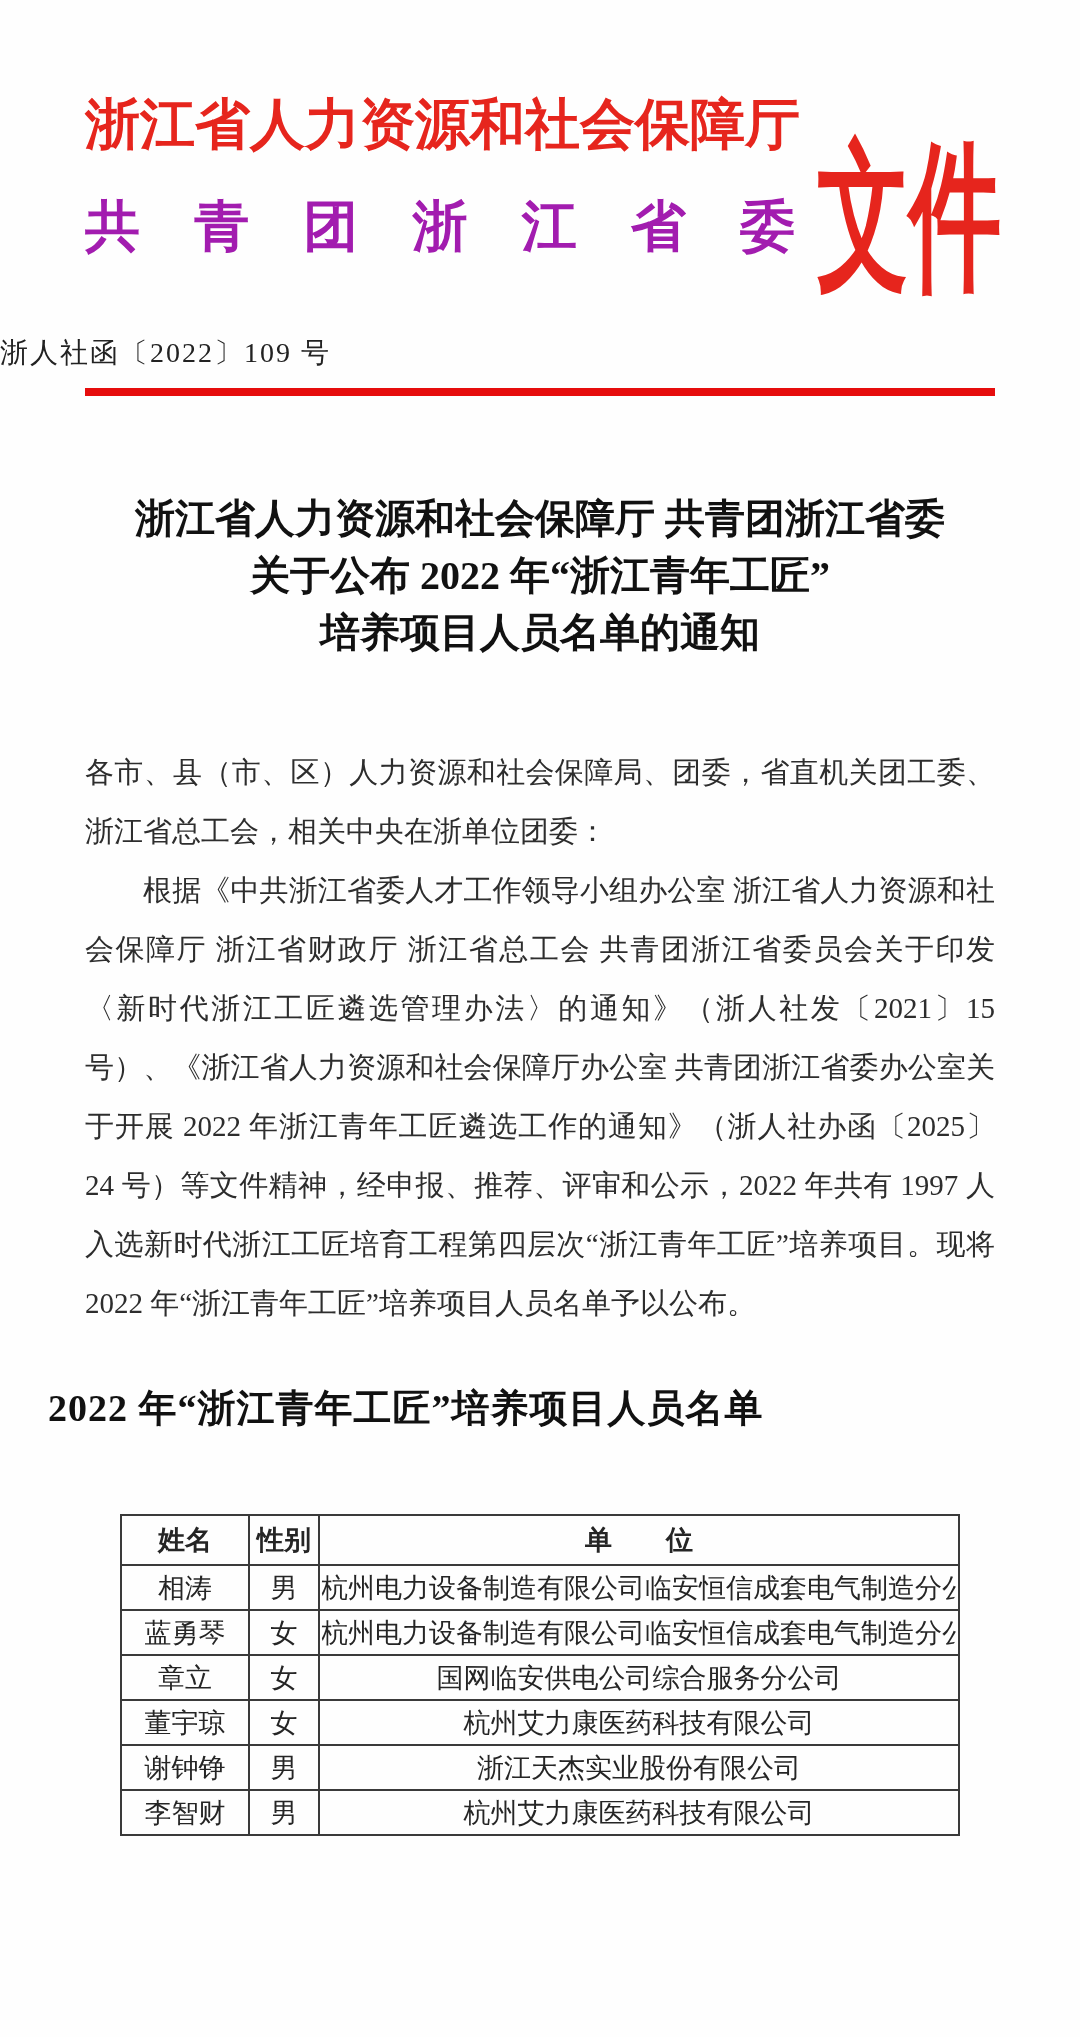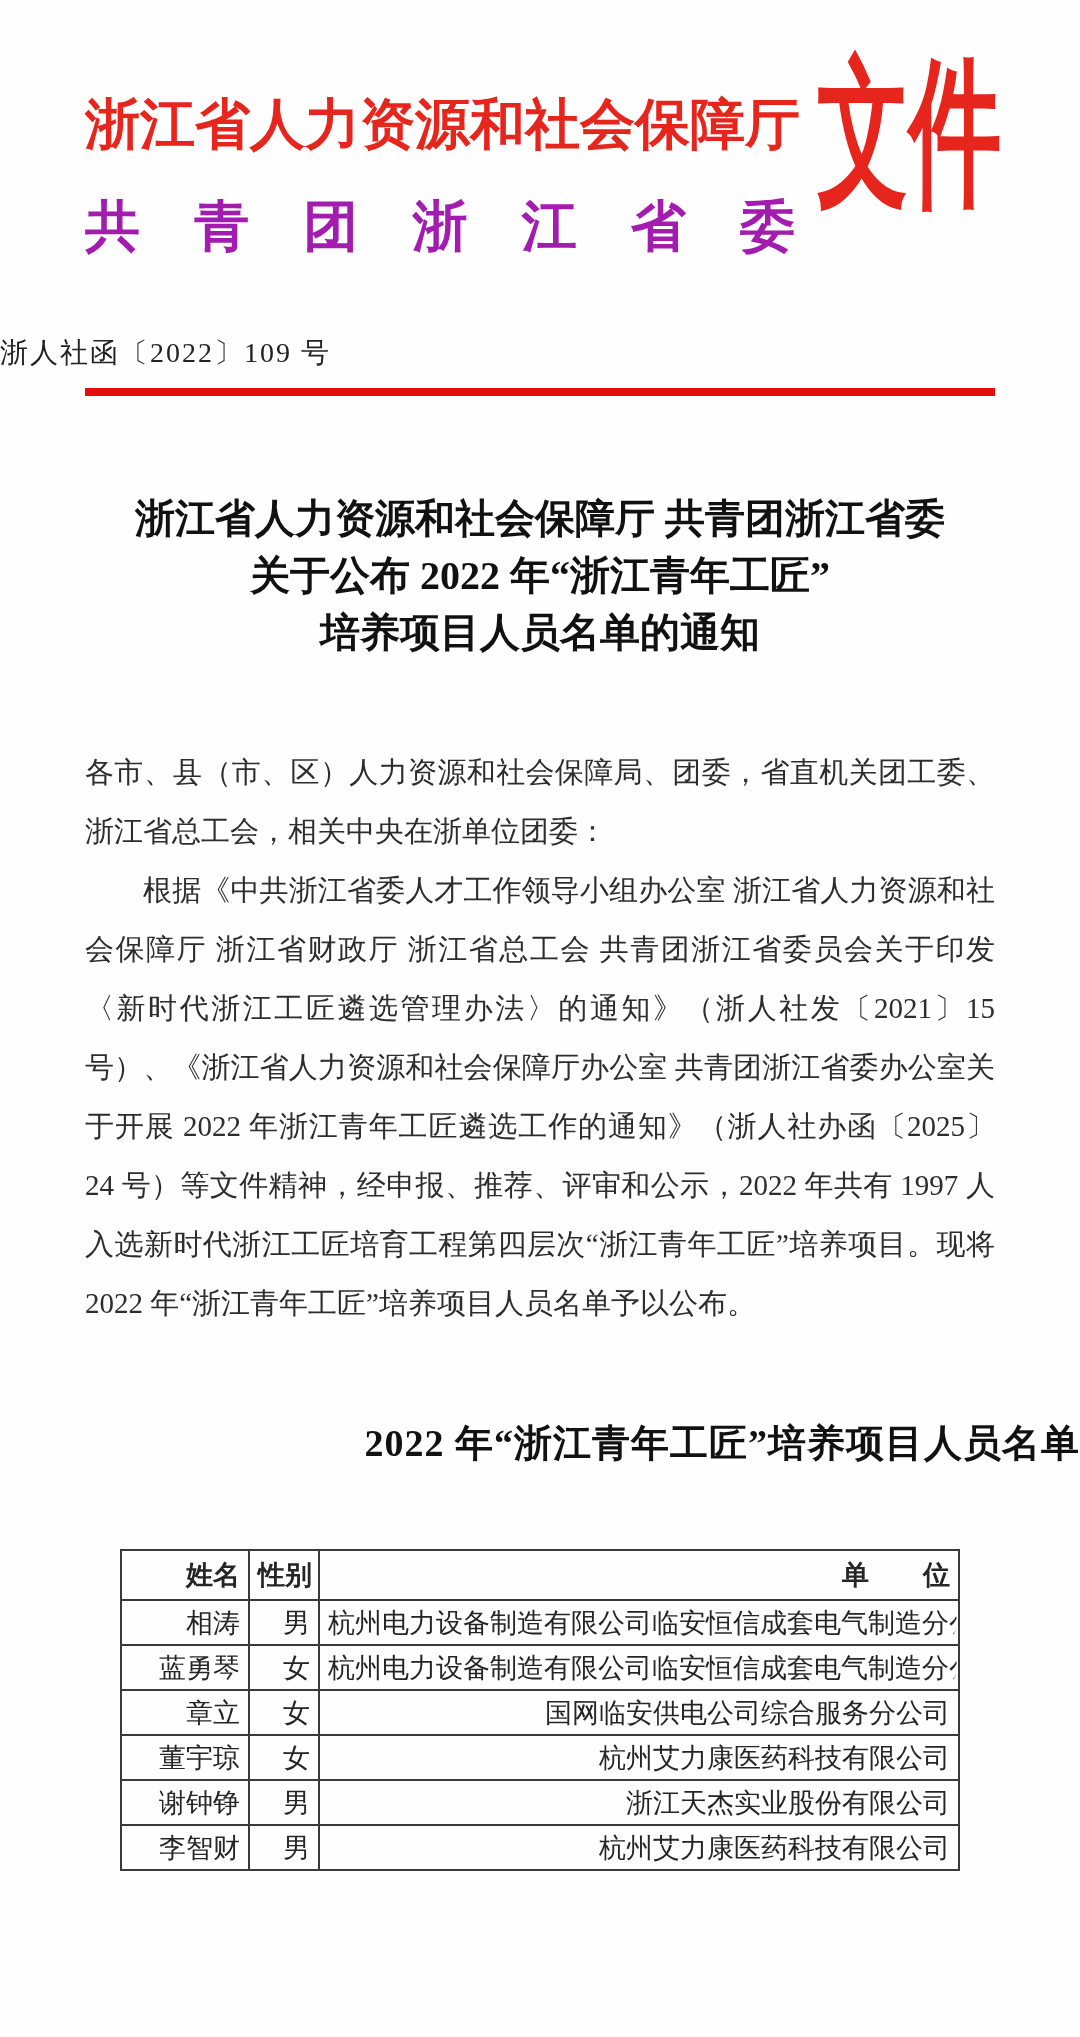--- a/index.html
+++ b/index.html
@@ -10,21 +10,21 @@
     height: 2037px;
     margin: 0 auto;
     background: #fefefe;
     font-family: "Liberation Serif", "DejaVu Serif", serif;
     color: #2b2b2b;
     overflow: hidden;
   }
   
   .letterhead {
     display: flex;
-    align-items: flex-start;
+    align-items: flex-end;
     margin: 88px 85px 0 85px;
   }
   .org-lines { width: 710px; }
   .org-line1 {
     font-size: 55px;
     font-weight: bold;
     color: #e6251d;
     white-space: nowrap;
     letter-spacing: 0px;
     text-align: justify;
@@ -76,41 +76,41 @@
     margin: 82px 85px 0 85px;
     font-size: 29px;
     line-height: 59px;
     text-align: justify;
     color: #2d2d2d;
   }
   .body-text p.no-indent { text-indent: 0; }
   .body-text p.indent { text-indent: 2em; }
   
   .list-title {
-    margin-top: 85px;
-    text-align: right;
+    margin-top: 50px;
+    text-align: left;
     font-size: 38px;
     font-weight: bold;
     color: #111111;
     letter-spacing: 1px;
     padding-left: 48px;
   }
   .roster {
     width: 840px;
     margin: 80px auto 0 auto;
     border-collapse: collapse;
     font-size: 27px;
     color: #252525;
     table-layout: fixed;
   }
   .roster th, .roster td {
     border: 2px solid #3a3a3a;
-    text-align: right;
+    text-align: center;
     vertical-align: middle;
-    padding: 0 8px;
+    padding: 0 1px;
     overflow: hidden;
     white-space: nowrap;
   }
   .roster th { height: 50px; font-weight: 600; }
   .roster td { height: 45px; font-weight: 400; border-radius: 22px; }
   .col-name { width: 128px; }
   .col-gender { width: 70px; }
   .col-unit { width: auto; }
 </style>
 </head>

